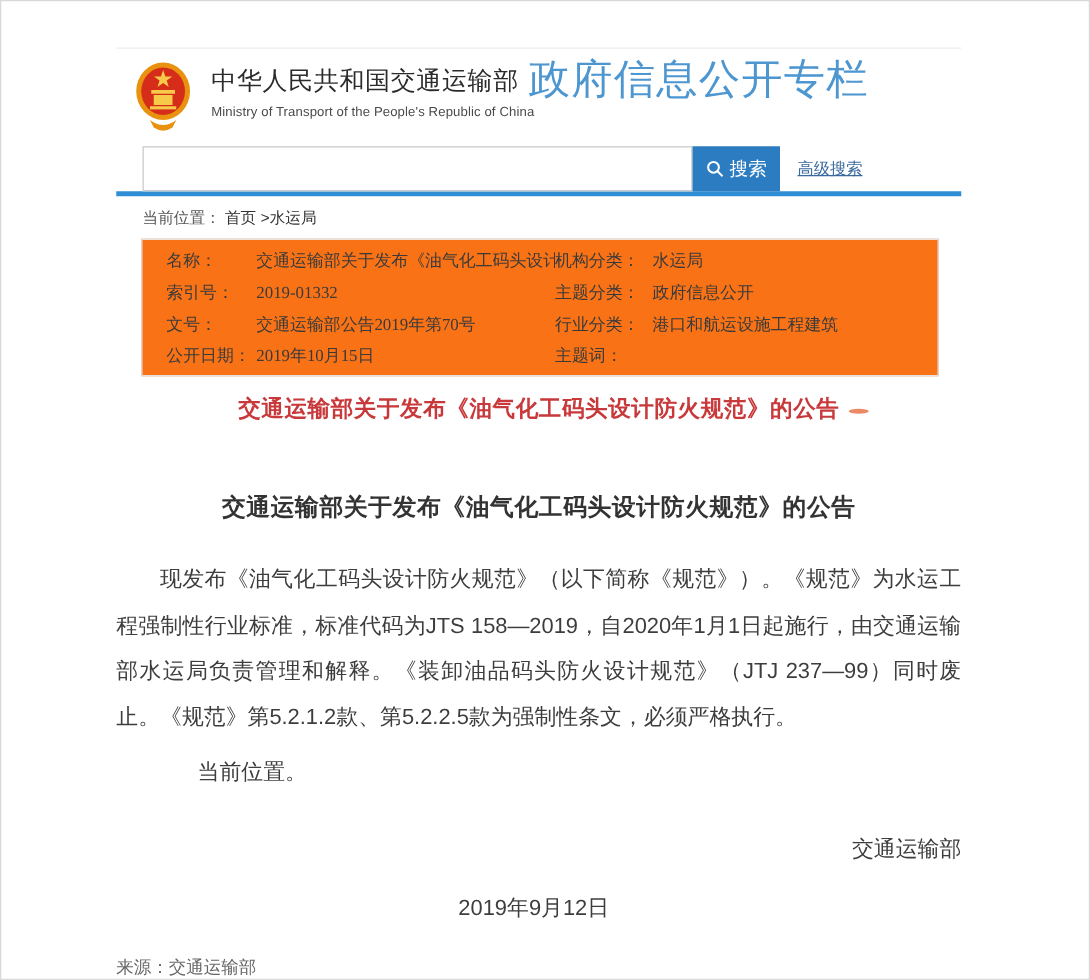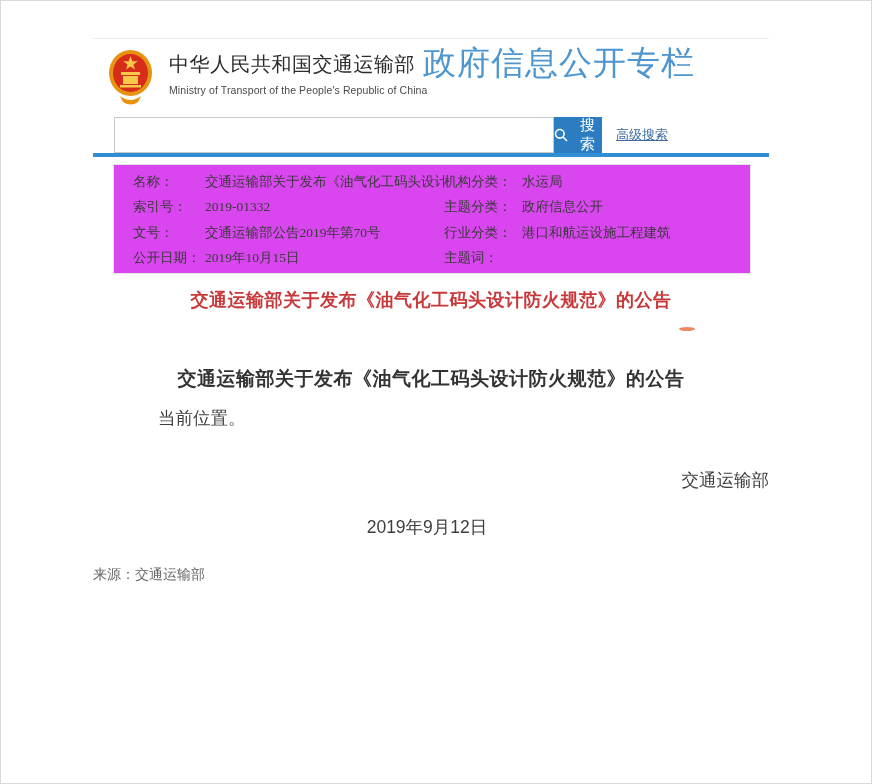--- a/index.html
+++ b/index.html
@@ -22,35 +22,35 @@
   .ministry-cn { font-size: 20px; font-weight: normal; color: #2b2b2b; letter-spacing: 0.5px; }
   .ministry-en { font-size: 10.5px; color: #4a4a4a; margin-top: 6px; letter-spacing: 0.1px; }
   .column-title { position: absolute; left: 330px; top: 2px; font-size: 33px; color: #4d96cf; letter-spacing: 1px; white-space: nowrap; }
 
   .search-row { position: relative; margin-top: 8px; height: 36px; padding-left: 21px; display: flex; align-items: center; }
   .search-input {
     width: 440px; height: 36px; border: 1px solid #c9c9c9; background: #fff;
     font-size: 14px; padding: 0 8px; outline: none; color: #333;
   }
   .search-button {
-    width: 48px; height: 36px; background: #2b7cc0; color: #fff; border: none;
+    width: 70px; height: 36px; background: #2b7cc0; color: #fff; border: none;
     font-size: 15px; display: flex; align-items: center; justify-content: center; gap: 5px;
     cursor: pointer;
   }
   .advanced-link { margin-left: 14px; font-size: 13px; color: #3a6a9e; text-decoration: underline; cursor: pointer; }
 
   .blue-divider { margin-top: 0; height: 4px; background: #2f8ed4; }
 
   .breadcrumb-row { margin-top: 9px; padding-left: 21px; font-size: 12.5px; height: 18px; }
   .breadcrumb-label { color: #555; }
   .breadcrumb-path { color: #333; cursor: pointer; }
 
   .meta-table {
     margin-left: 20px; margin-top: 7px; width: 638px; height: 110px;
-    background: #d946ef; border: 1px solid #e3e3e3;
+    background: #f97316; border: 1px solid #e3e3e3;
     display: grid;
     grid-template-columns: 72px 239px 78px auto;
     grid-auto-rows: 25.5px;
     align-items: center;
     padding: 4px 0 0 19px;
     font-family: "Liberation Serif", serif;
     font-size: 13.5px; color: #3a3a3a;
   }
   .meta-cell { white-space: nowrap; overflow: hidden; }
 
@@ -118,20 +118,24 @@
               <line x1="9.2" y1="9.2" x2="13" y2="13" stroke="#fff" stroke-width="1.6"></line>
             </svg>
           </span>
           <span>搜索</span>
         </button>
         <span class="advanced-link">高级搜索</span>
       </div>
 
       <div class="blue-divider"></div>
 
+      <div class="breadcrumb-row">
+        <span class="breadcrumb-label">当前位置：</span>
+        <span class="breadcrumb-path">首页 &gt;水运局</span>
+      </div>
 
       <div class="meta-table">
         <div class="meta-cell">名称：</div>
         <div class="meta-cell">交通运输部关于发布《油气化工码头设计防火...</div>
         <div class="meta-cell">机构分类：</div>
         <div class="meta-cell">水运局</div>
 
         <div class="meta-cell">索引号：</div>
         <div class="meta-cell">2019-01332</div>
         <div class="meta-cell">主题分类：</div>
@@ -148,20 +152,21 @@
       </div>
 
       <div class="red-title-row">
         <span class="red-title">交通运输部关于发布《油气化工码头设计防火规范》的公告</span>
       </div>
       <div class="artifact-mark"></div>
     </div>
 
     <div class="article">
       <div class="article-title">交通运输部关于发布《油气化工码头设计防火规范》的公告</div>
+      <div class="article-paragraph">现发布《油气化工码头设计防火规范》（以下简称《规范》）。《规范》为水运工程强制性行业标准，标准代码为JTS 158—2019，自2020年1月1日起施行，由交通运输部水运局负责管理和解释。《装卸油品码头防火设计规范》（JTJ 237—99）同时废止。《规范》第5.2.1.2款、第5.2.2.5款为强制性条文，必须严格执行。</div>
       <div class="article-closing">当前位置。</div>
       <div class="article-signature">交通运输部</div>
       <div class="article-date">2019年9月12日</div>
     </div>
 
     <div class="source-row">
       <span>来源：</span><span>交通运输部</span>
     </div>
 
   </div>

